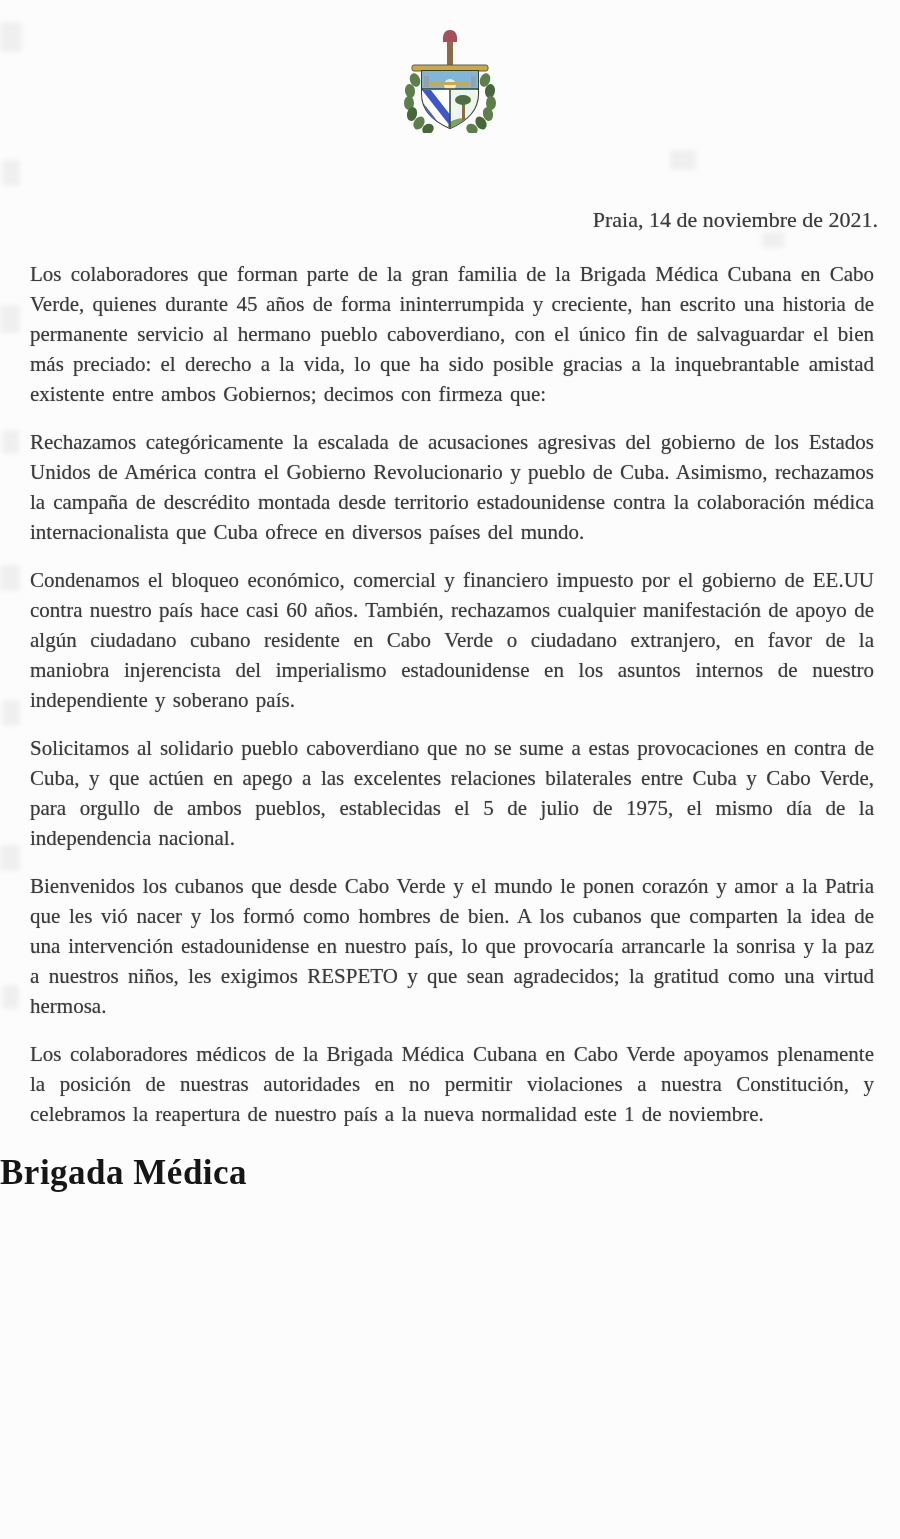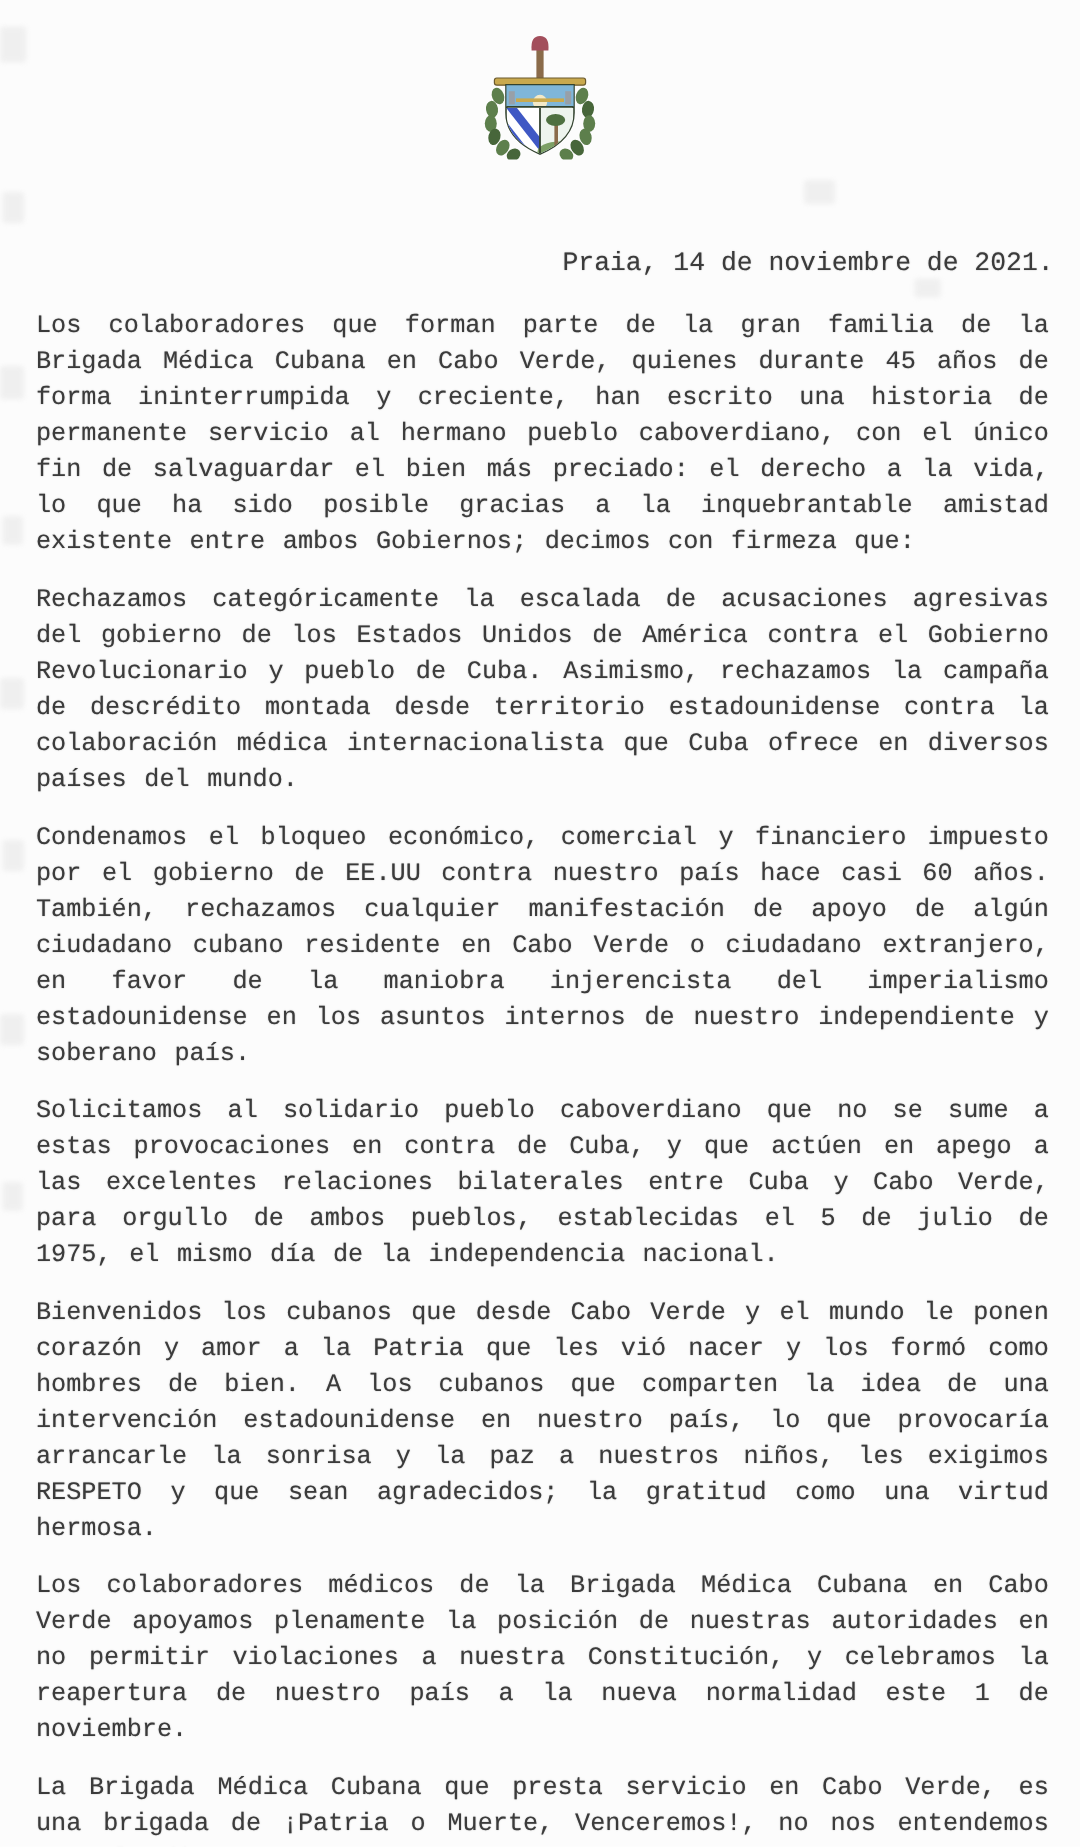--- a/index.html
+++ b/index.html
@@ -3,21 +3,21 @@
 <meta charset="utf-8">
 <style>
   html, body { margin: 0; padding: 0; background: #ffffff; }
   .page {
     position: relative;
     width: 900px;
     height: 1539px;
     margin: 0 auto;
     background: #fcfcfc;
     overflow: hidden;
-    font-family: Liberation Mono, monospace;
+    font-family: Liberation Serif, serif;
   }
   .emblem-wrap {
     display: flex;
     justify-content: center;
     padding-top: 28px;
     height: 105px;
   }
   .dateline {
     margin-top: 74px;
     padding-right: 22px;
@@ -137,21 +137,19 @@
 
   <div class="dateline">Praia, 14 de noviembre de 2021.</div>
 
   <div class="body-text">
     <p>Los colaboradores que forman parte de la gran familia de la Brigada Médica Cubana en Cabo Verde, quienes durante 45 años de forma ininterrumpida y creciente, han escrito una historia de permanente servicio al hermano pueblo caboverdiano, con el único fin de salvaguardar el bien más preciado: el derecho a la vida, lo que ha sido posible gracias a la inquebrantable amistad existente entre ambos Gobiernos; decimos con firmeza que:</p>
     <p>Rechazamos categóricamente la escalada de acusaciones agresivas del gobierno de los Estados Unidos de América contra el Gobierno Revolucionario y pueblo de Cuba. Asimismo, rechazamos la campaña de descrédito montada desde territorio estadounidense contra la colaboración médica internacionalista que Cuba ofrece en diversos países del mundo.</p>
     <p>Condenamos el bloqueo económico, comercial y financiero impuesto por el gobierno de EE.UU contra nuestro país hace casi 60 años. También, rechazamos cualquier manifestación de apoyo de algún ciudadano cubano residente en Cabo Verde o ciudadano extranjero, en favor de la maniobra injerencista del imperialismo estadounidense en los asuntos internos de nuestro independiente y soberano país.</p>
     <p>Solicitamos al solidario pueblo caboverdiano que no se sume a estas provocaciones en contra de Cuba, y que actúen en apego a las excelentes relaciones bilaterales entre Cuba y Cabo Verde, para orgullo de ambos pueblos, establecidas el 5 de julio de 1975, el mismo día de la independencia nacional.</p>
     <p>Bienvenidos los cubanos que desde Cabo Verde y el mundo le ponen corazón y amor a la Patria que les vió nacer y los formó como hombres de bien. A los cubanos que comparten la idea de una intervención estadounidense en nuestro país, lo que provocaría arrancarle la sonrisa y la paz a nuestros niños, les exigimos RESPETO y que sean agradecidos; la gratitud como una virtud hermosa.</p>
     <p>Los colaboradores médicos de la Brigada Médica Cubana en Cabo Verde apoyamos plenamente la posición de nuestras autoridades en no permitir violaciones a nuestra Constitución, y celebramos la reapertura de nuestro país a la nueva normalidad este 1 de noviembre.</p>
-    <p>La Brigada Médica Cubana que presta servicio en Cabo Verde, es una brigada de ¡Patria o Muerte, Venceremos!, no nos entendemos con el Odio.</p>
   </div>
 
   <div class="signature">
     <div>Brigada Médica</div>
-    <div>Cubana en Cabo</div>
   </div>
 
 </div>
 
 </body></html>

